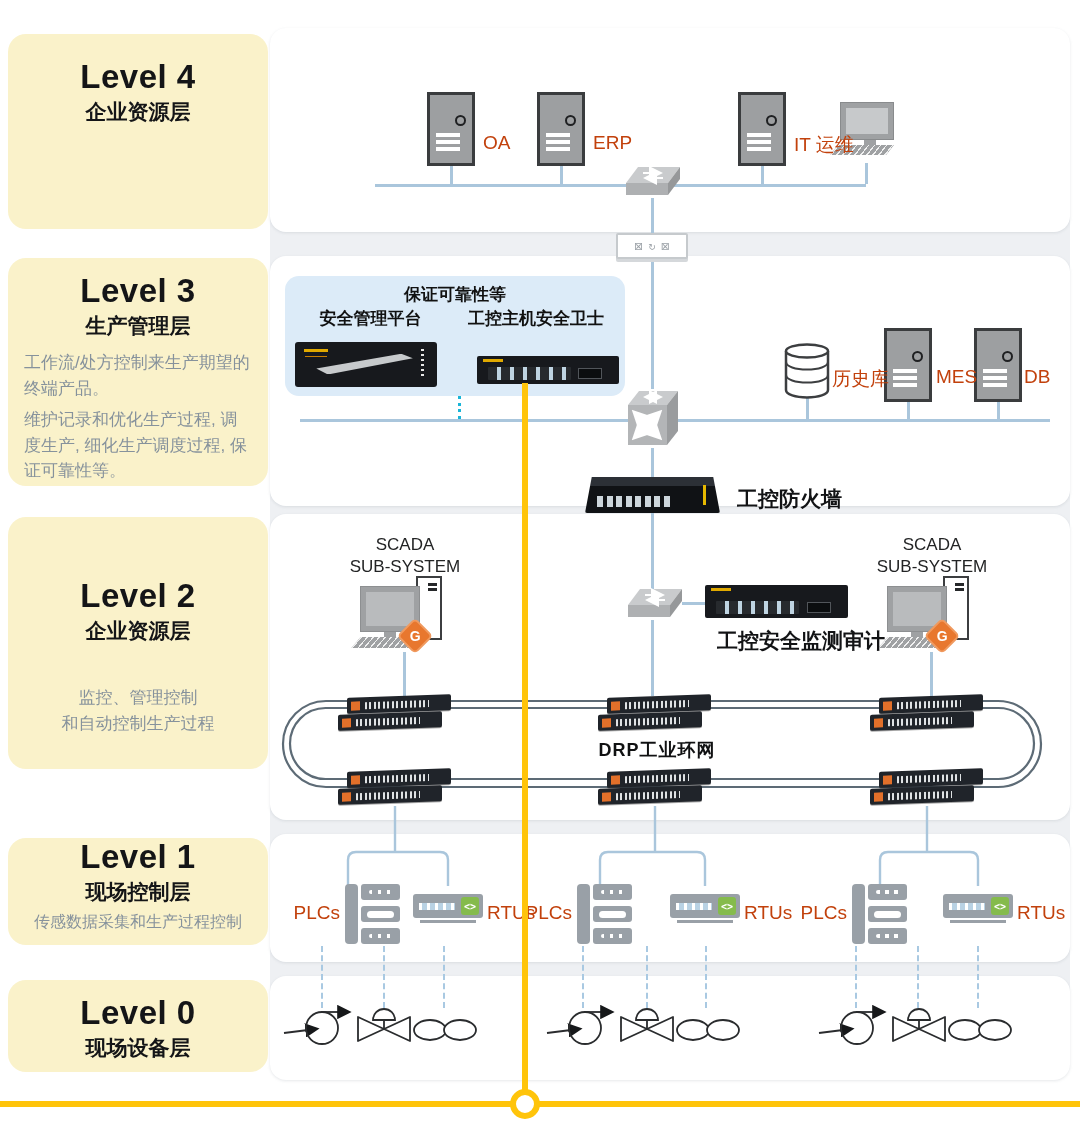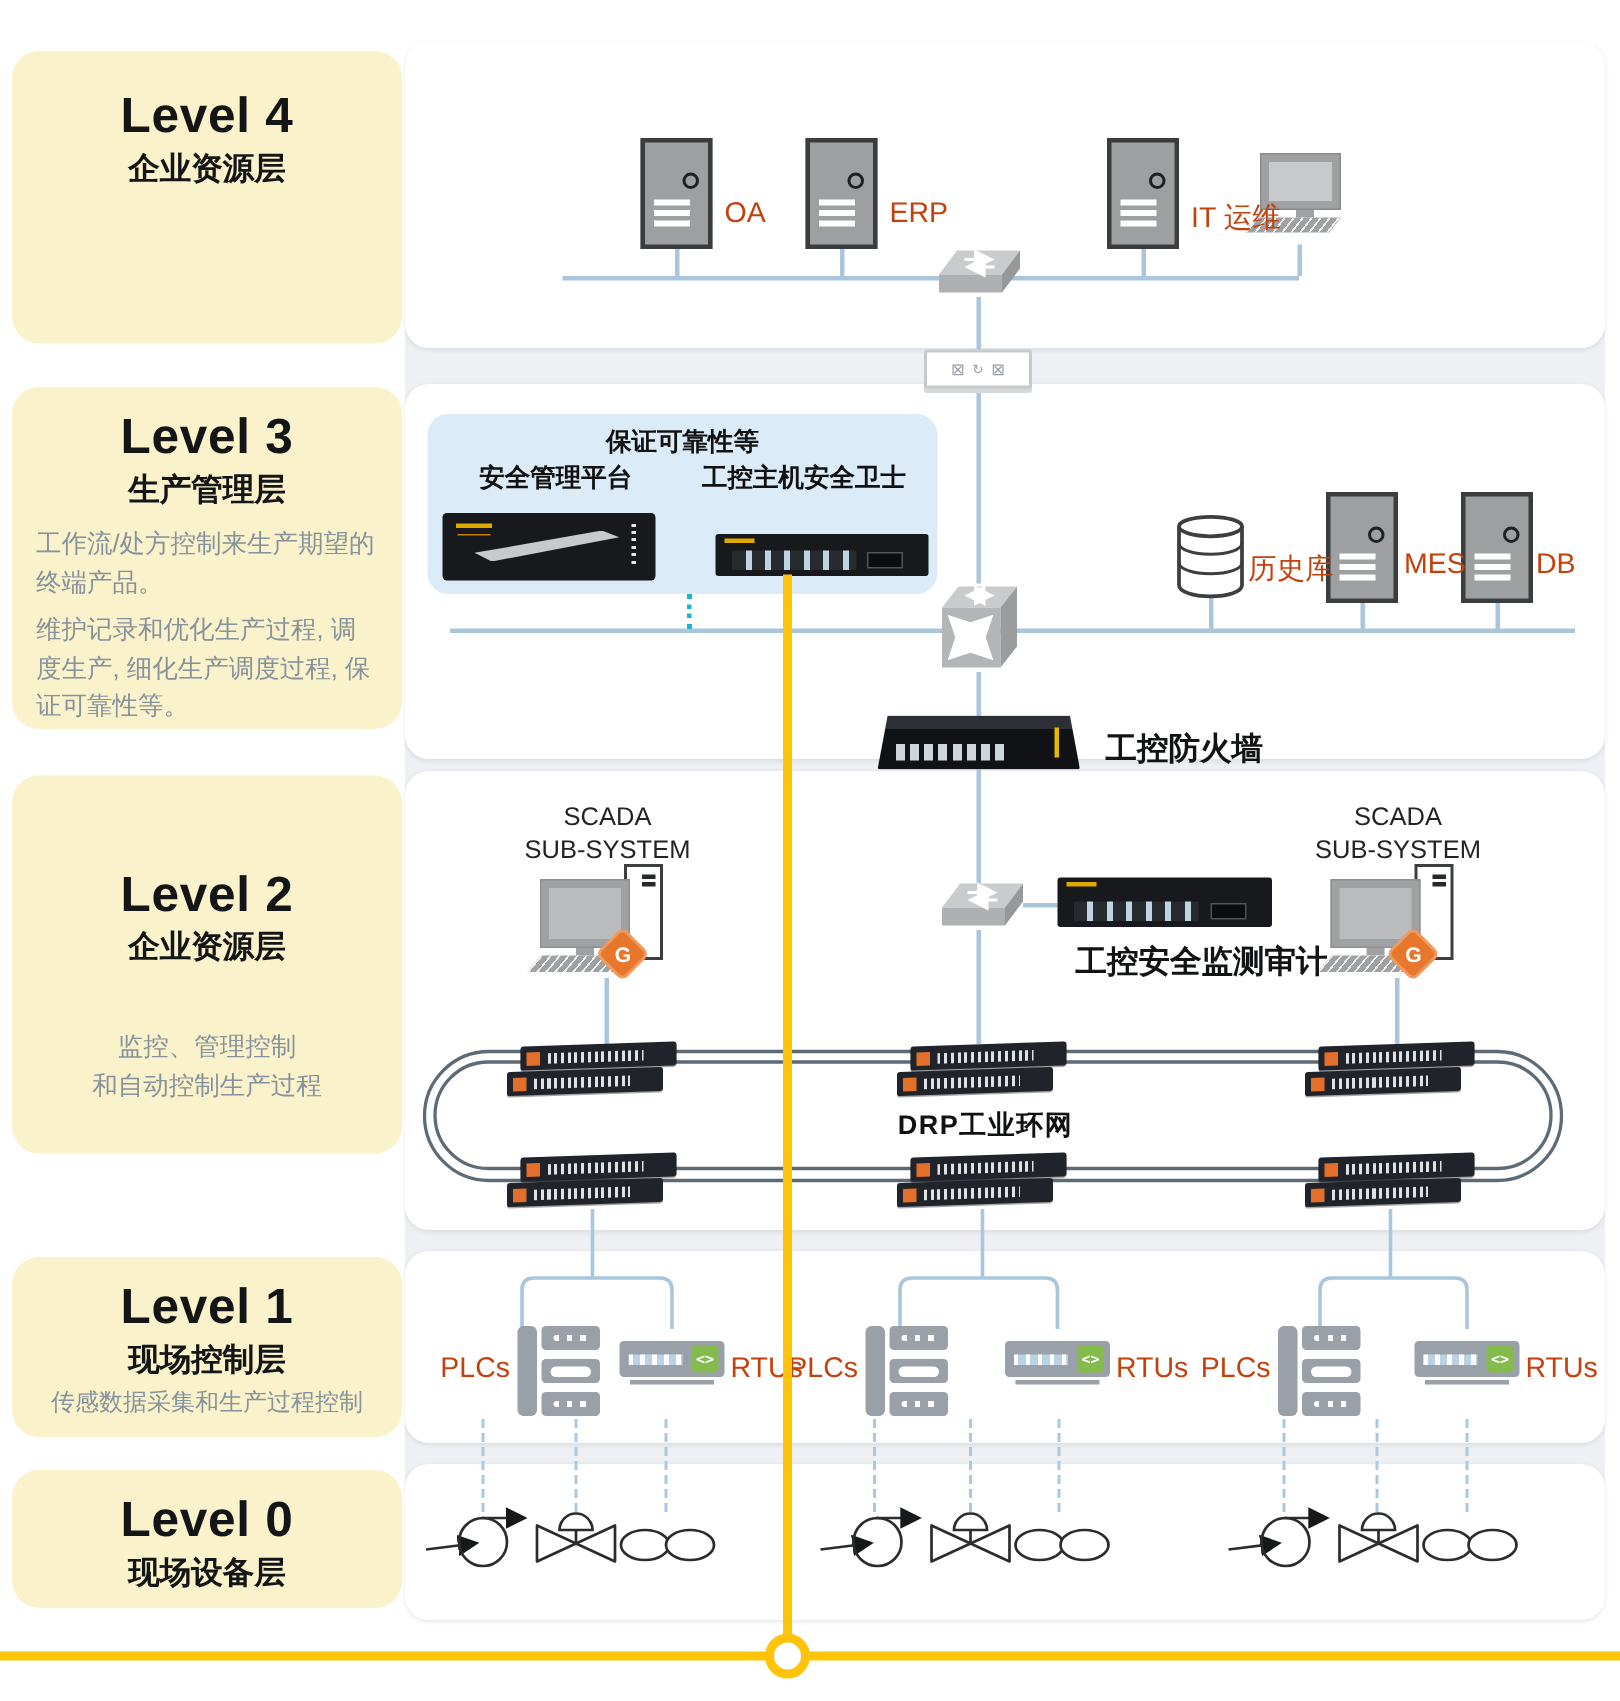--- a/index.html
+++ b/index.html
@@ -136,21 +136,21 @@
     <div class="lv-sub">生产管理层</div>
     <div class="lv-body ta-l">工作流/处方控制来生产期望的终端产品。</div>
     <div class="lv-body ta-l" style="padding-top:6px">维护记录和优化生产过程, 调度生产, 细化生产调度过程, 保证可靠性等。</div>
   </div>
   <div class="lvbox" style="top:517px;height:252px;padding-top:60px">
     <div class="lv-title">Level 2</div>
     <div class="lv-sub">企业资源层</div>
     <div class="lv-body ta-c pre" style="padding-top:40px">监控、管理控制
 和自动控制生产过程</div>
   </div>
-  <div class="lvbox" style="top:838px;height:120px;padding-top:14px">
+  <div class="lvbox" style="top:838px;height:107px;">
     <div class="lv-title">Level 1</div>
     <div class="lv-sub">现场控制层</div>
     <div class="lv-body ta-c" style="font-size:16px;padding:4px 6px 0 6px">传感数据采集和生产过程控制</div>
   </div>
   <div class="lvbox" style="top:980px;height:92px;padding-top:14px">
     <div class="lv-title">Level 0</div>
     <div class="lv-sub">现场设备层</div>
   </div>
 
   <div class="hline" style="left:375px;top:184px;width:491px"></div>

